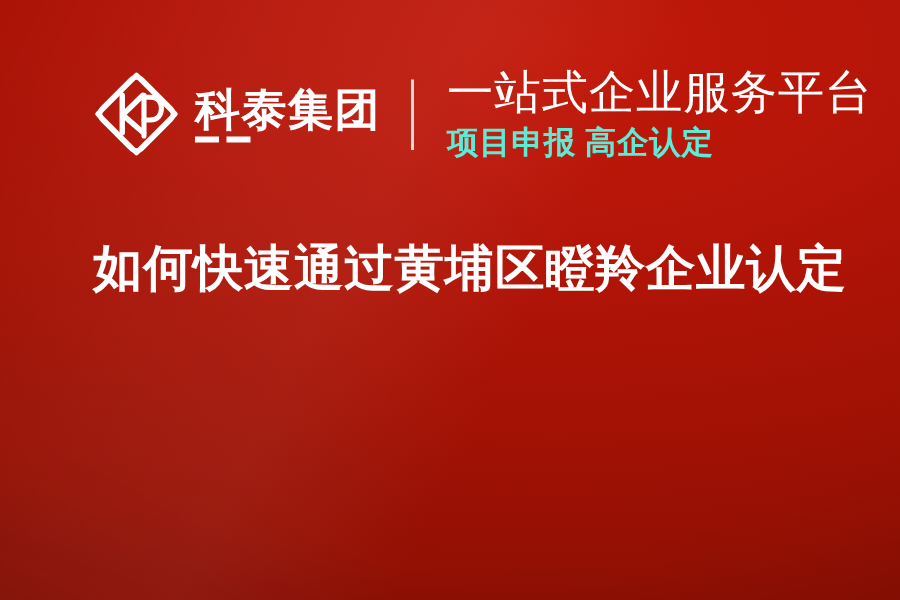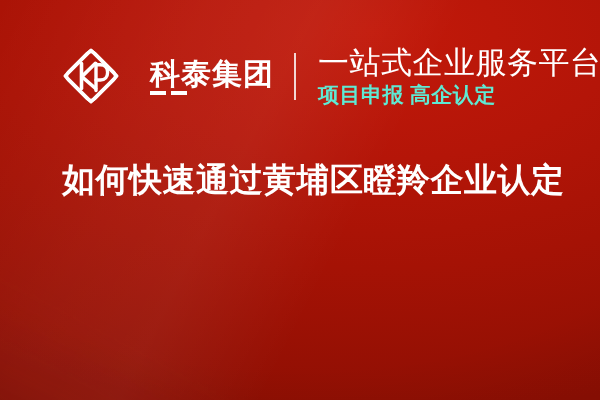--- a/index.html
+++ b/index.html
@@ -52,21 +52,20 @@
     position:absolute;
     left:0; top:30px;
     width:600px; height:92px;
     display:flex;
     align-items:center;
   }
 
   .brand{
     display:flex;
     margin-left:62px;
-    gap:20px;
   }
 
   .logo-mark{
     width:58px; height:58px;
     flex:0 0 58px;
     position:relative;
     margin-right:10px;
   }
   .logo-mark svg{display:block;width:58px;height:58px;}
 

